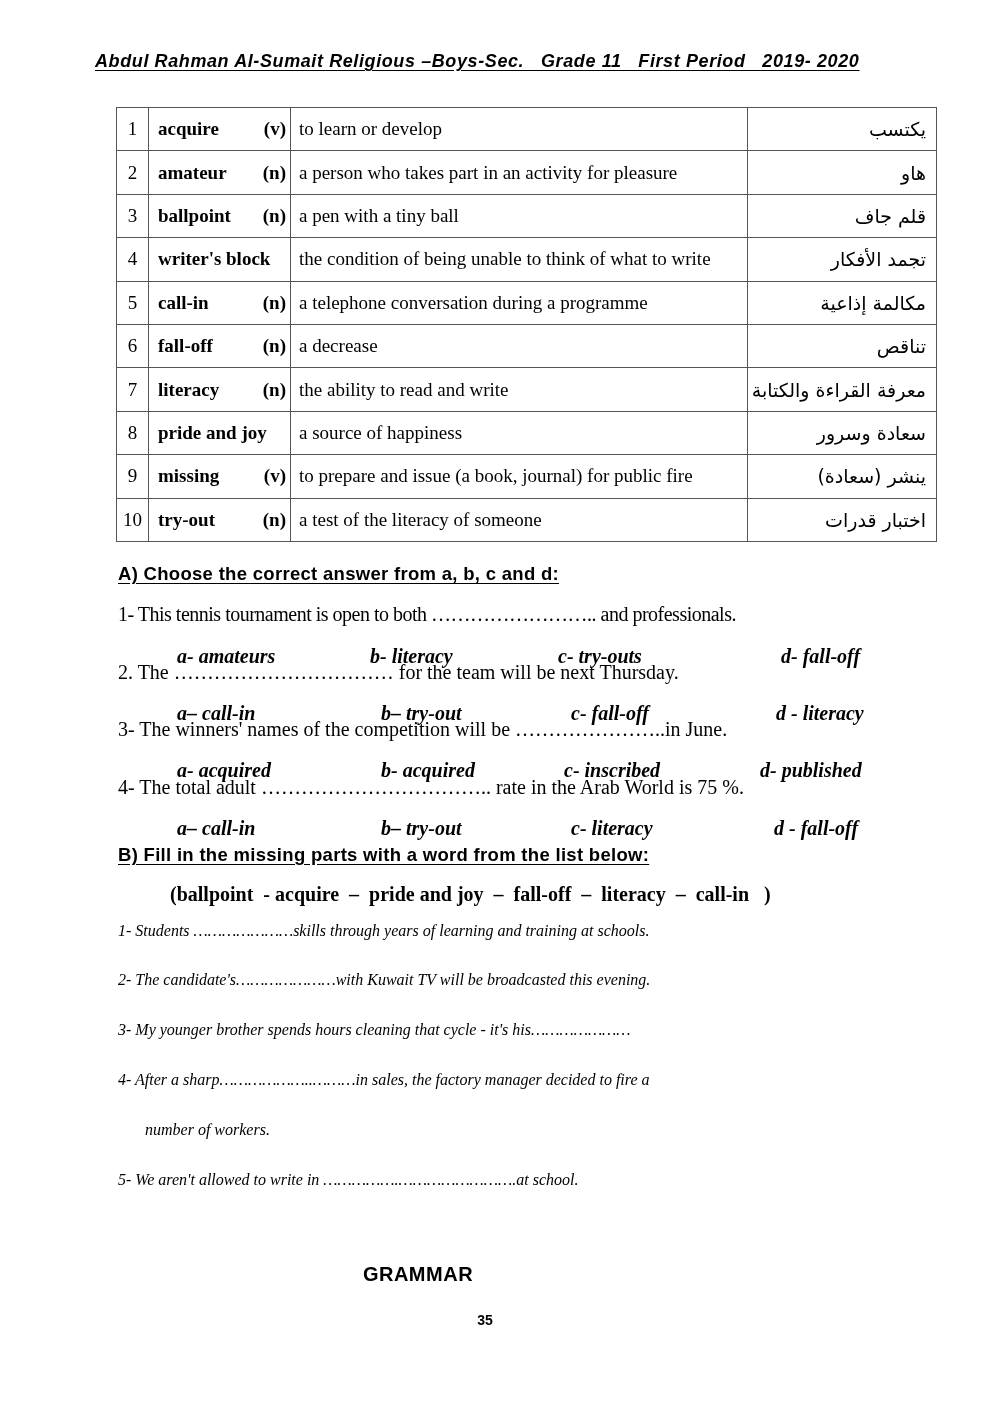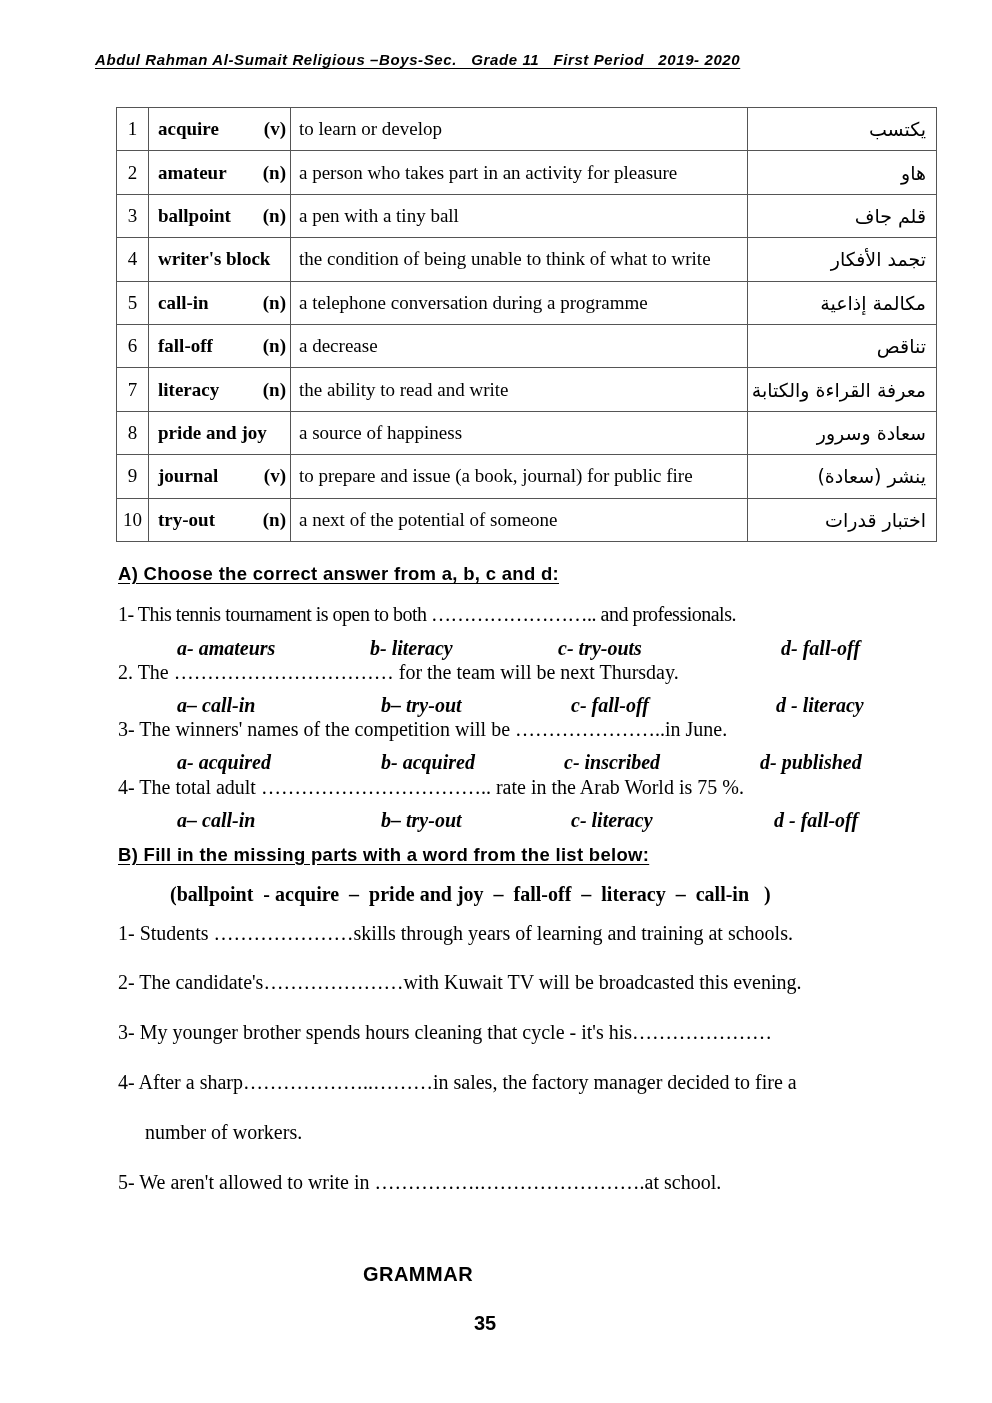--- a/index.html
+++ b/index.html
@@ -1,21 +1,21 @@
 <!DOCTYPE html>
 <html><head>
   <meta charset="utf-8">
   <style>
     html, body { margin: 0; padding: 0; background: #ffffff; }
     body { width: 992px; height: 1403px; position: relative; overflow: hidden; color: #000; font-family: "Liberation Serif", serif; }
 
     .header {
       position: absolute; left: 95px; top: 51px; width: 765px;
       font-family: "Liberation Sans", sans-serif; font-weight: bold; font-style: italic;
-      font-size: 15px; letter-spacing: 0.6px; white-space: pre;
+      font-size: 18px; letter-spacing: 0.6px; white-space: pre;
       text-decoration: underline; text-underline-offset: 3px;
     }
 
     table.vocab {
       position: absolute; left: 116px; top: 107px; width: 802px;
       border-collapse: collapse; table-layout: fixed;
     }
     table.vocab td {
       border: 1.3px solid #555; height: 42.4px; padding: 0; vertical-align: middle;
       font-size: 19px;
@@ -27,29 +27,29 @@
     td.ar { width: 178px; text-align: right; padding-right: 10px !important; font-family: "DejaVu Sans", sans-serif; font-size: 17px; direction: rtl; }
 
     .sec-title {
       position: absolute; left: 118px;
       font-family: "Liberation Sans", sans-serif; font-weight: bold; font-size: 18.5px;
       text-decoration: underline; text-underline-offset: 3px; letter-spacing: 0.3px;
     }
 
     .q-line { position: absolute; left: 118px; font-size: 20px; white-space: pre; }
     .opts { position: absolute; left: 118px; width: 760px; height: 24px; font-size: 20px; font-weight: bold; font-style: italic; }
-    .opts span { position: absolute; top: 4px; white-space: pre; }
+    .opts span { position: absolute; top: 12px; white-space: pre; }
 
     .word-list { position: absolute; left: 170px; top: 883px; font-size: 20px; font-weight: bold; white-space: pre; }
-    .fill { position: absolute; left: 118px; font-size: 20px; white-space: pre; }
+    .fill { position: absolute; left: 118px; font-size: 16px; white-space: pre; font-style: italic; }
 
     .footer-title { position: absolute; left: 0; width: 836px; top: 1263px; text-align: center;
       font-family: "Liberation Sans", sans-serif; font-weight: 900; font-size: 20px; letter-spacing: 0.5px; }
     .page-num { position: absolute; left: 0; width: 970px; top: 1312px; text-align: center;
-      font-family: "Liberation Sans", sans-serif; font-weight: bold; font-size: 20px; }
+      font-family: "Liberation Sans", sans-serif; font-weight: bold; font-size: 14px; }
   </style>
 </head>
 <body>
 
 <div class="header">Abdul Rahman Al-Sumait Religious –Boys-Sec.   Grade 11   First Period   2019- 2020</div>
 
 <table class="vocab">
   <tbody>
     <tr>
       <td class="num">1</td>
@@ -136,36 +136,36 @@
             <span></span>
           </div>
         </td>
       <td class="def">a source of happiness</td>
       <td class="ar">سعادة وسرور</td>
     </tr>
     <tr>
       <td class="num">9</td>
       <td class="word">
           <div class="wrap">
-            <span>journal</span>
+            <span>missing</span>
             <span>(v)</span>
           </div>
         </td>
       <td class="def">to prepare and issue (a book, journal) for public fire</td>
       <td class="ar">ينشر (سعادة)</td>
     </tr>
     <tr>
       <td class="num">10</td>
       <td class="word">
           <div class="wrap">
             <span>try-out</span>
             <span>(n)</span>
           </div>
         </td>
-      <td class="def">a next of the potential of someone</td>
+      <td class="def">a test of the literacy of someone</td>
       <td class="ar">اختبار قدرات</td>
     </tr>
   </tbody>
 </table>
 
 <div class="sec-title" style="top:563px;">A) Choose the correct answer from a, b, c and d:</div>
 
 <div class="q-line" style="top:603px; letter-spacing:-0.5px;">1- This tennis tournament is open to both …………………….. and professionals.</div>
 <div class="opts" style="top:633px;">
   <span style="left:59px;">a- amateurs</span>

